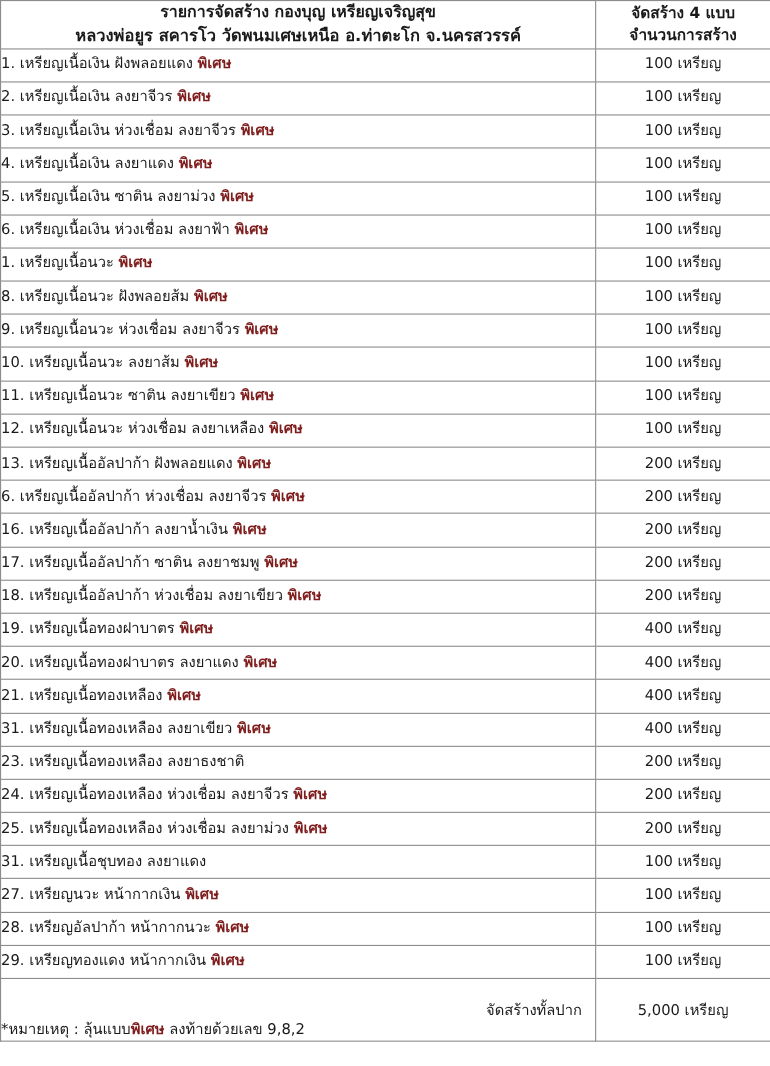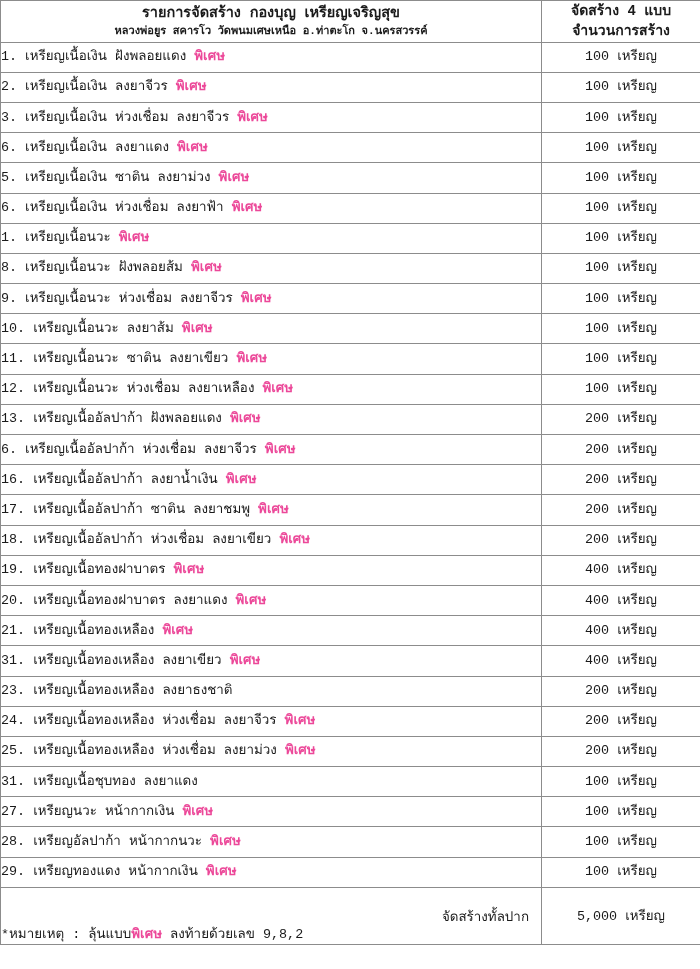--- a/index.html
+++ b/index.html
@@ -12,21 +12,20 @@
     height: 969px;
     font-family: "DejaVu Sans", "Liberation Sans", sans-serif;
     color: #1a1a1a;
     overflow: hidden;
   }
   .sheet {
     width: 700px;
     height: 907px;
     box-sizing: border-box;
     position: relative;
-    font-family: Liberation Mono, monospace;
   }
   table.amulet-table {
     width: 700px;
     border-collapse: collapse;
     table-layout: fixed;
   }
   table.amulet-table td, table.amulet-table th {
     border: 1px solid #8c8c8c;
     padding: 0;
     vertical-align: middle;
@@ -37,21 +36,21 @@
 
   
   .hdr-cell {
     padding: 8px 6px 9px 6px;
     text-align: center;
     line-height: 1.45;
     font-size: 14.5px;
     font-weight: bold;
   }
   .hdr-line1, .hdr-line2 { display: block; white-space: nowrap; }
-  .hdr-line2 { font-size: 11px; }
+  .hdr-line2 { font-size: 15px; }
   .hdr-qty {
     padding: 8px 6px 9px 6px;
     text-align: center;
     line-height: 1.45;
     font-size: 14px;
     font-weight: bold;
   }
   .hdr-qty span { display: block; white-space: nowrap; }
 
   
@@ -62,21 +61,21 @@
     white-space: nowrap;
     line-height: 1.5;
   }
   td.qty {
     text-align: center;
     font-size: 13.4px;
     white-space: nowrap;
     line-height: 1.5;
   }
   .special {
-    color: #ec4899;
+    color: #7f1d1d;
     font-weight: bold;
   }
 
   
   tr.footer-row { height: 34px; }
   td.footer-desc {
     padding: 4px 10px 4px 14px;
     font-size: 13.4px;
     position: relative;
     white-space: nowrap;
@@ -124,21 +123,21 @@
         </tr>
         <tr class="item-row">
           <td class="desc"><span>2. เหรียญเนื้อเงิน ลงยาจีวร </span><span class="special">พิเศษ</span></td>
           <td class="qty">100 เหรียญ</td>
         </tr>
         <tr class="item-row">
           <td class="desc"><span>3. เหรียญเนื้อเงิน ห่วงเชื่อม ลงยาจีวร </span><span class="special">พิเศษ</span></td>
           <td class="qty">100 เหรียญ</td>
         </tr>
         <tr class="item-row">
-          <td class="desc"><span>6. เหรียญเนื้อเงิน ลงยาแดง </span><span class="special">พิเศษ</span></td>
+          <td class="desc"><span>4. เหรียญเนื้อเงิน ลงยาแดง </span><span class="special">พิเศษ</span></td>
           <td class="qty">100 เหรียญ</td>
         </tr>
         <tr class="item-row">
           <td class="desc"><span>5. เหรียญเนื้อเงิน ซาติน ลงยาม่วง </span><span class="special">พิเศษ</span></td>
           <td class="qty">100 เหรียญ</td>
         </tr>
         <tr class="item-row">
           <td class="desc"><span>6. เหรียญเนื้อเงิน ห่วงเชื่อม ลงยาฟ้า </span><span class="special">พิเศษ</span></td>
           <td class="qty">100 เหรียญ</td>
         </tr>

